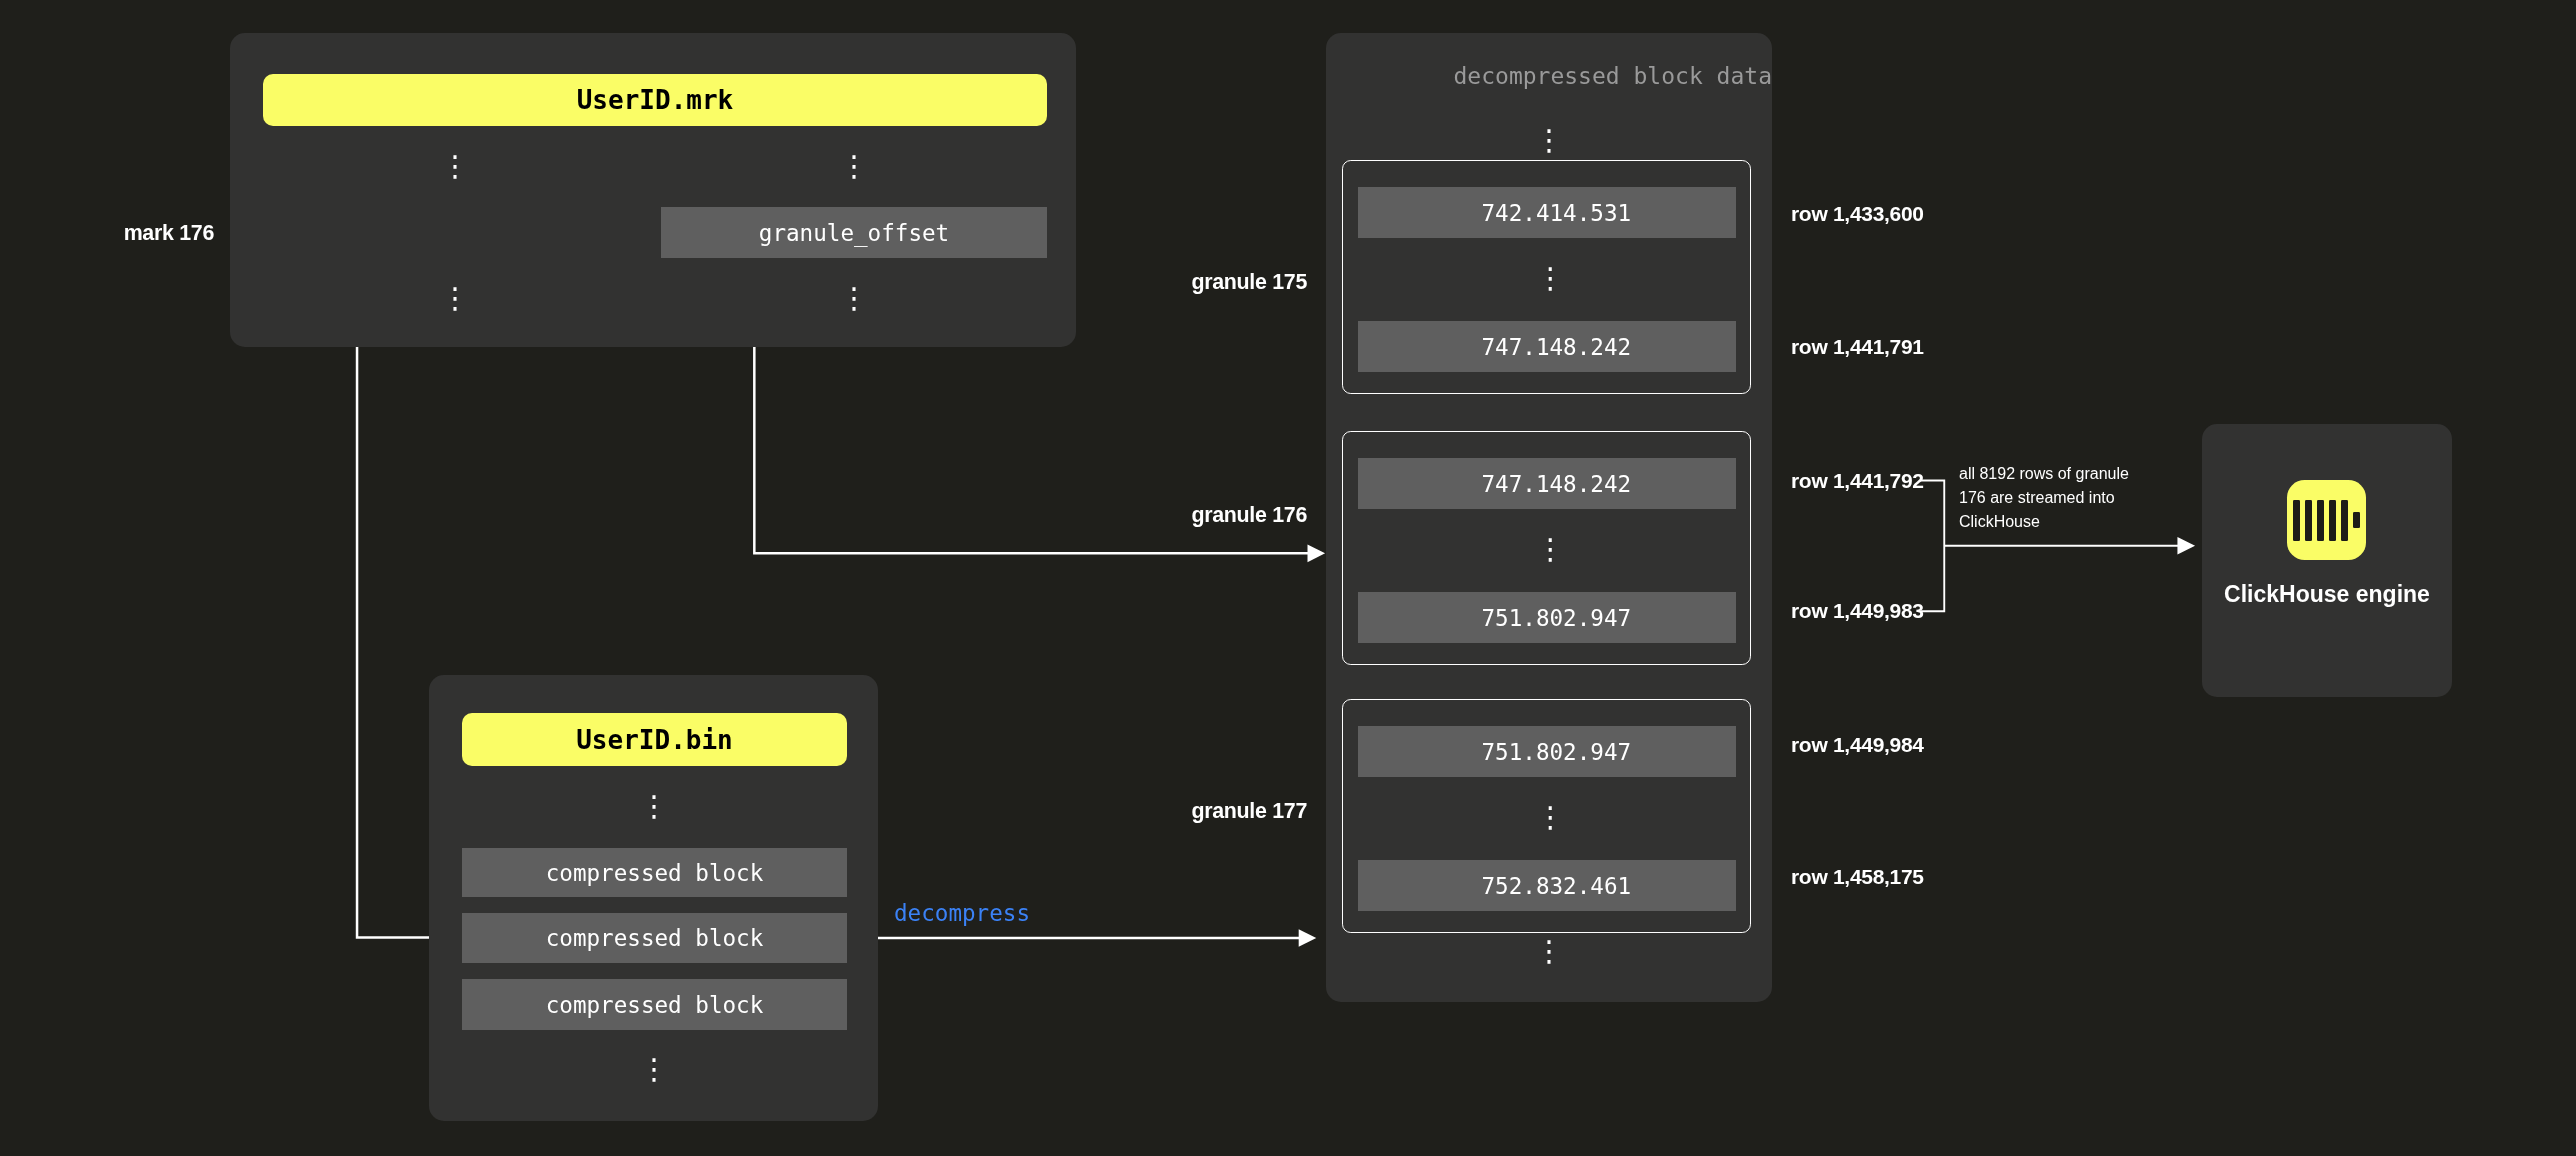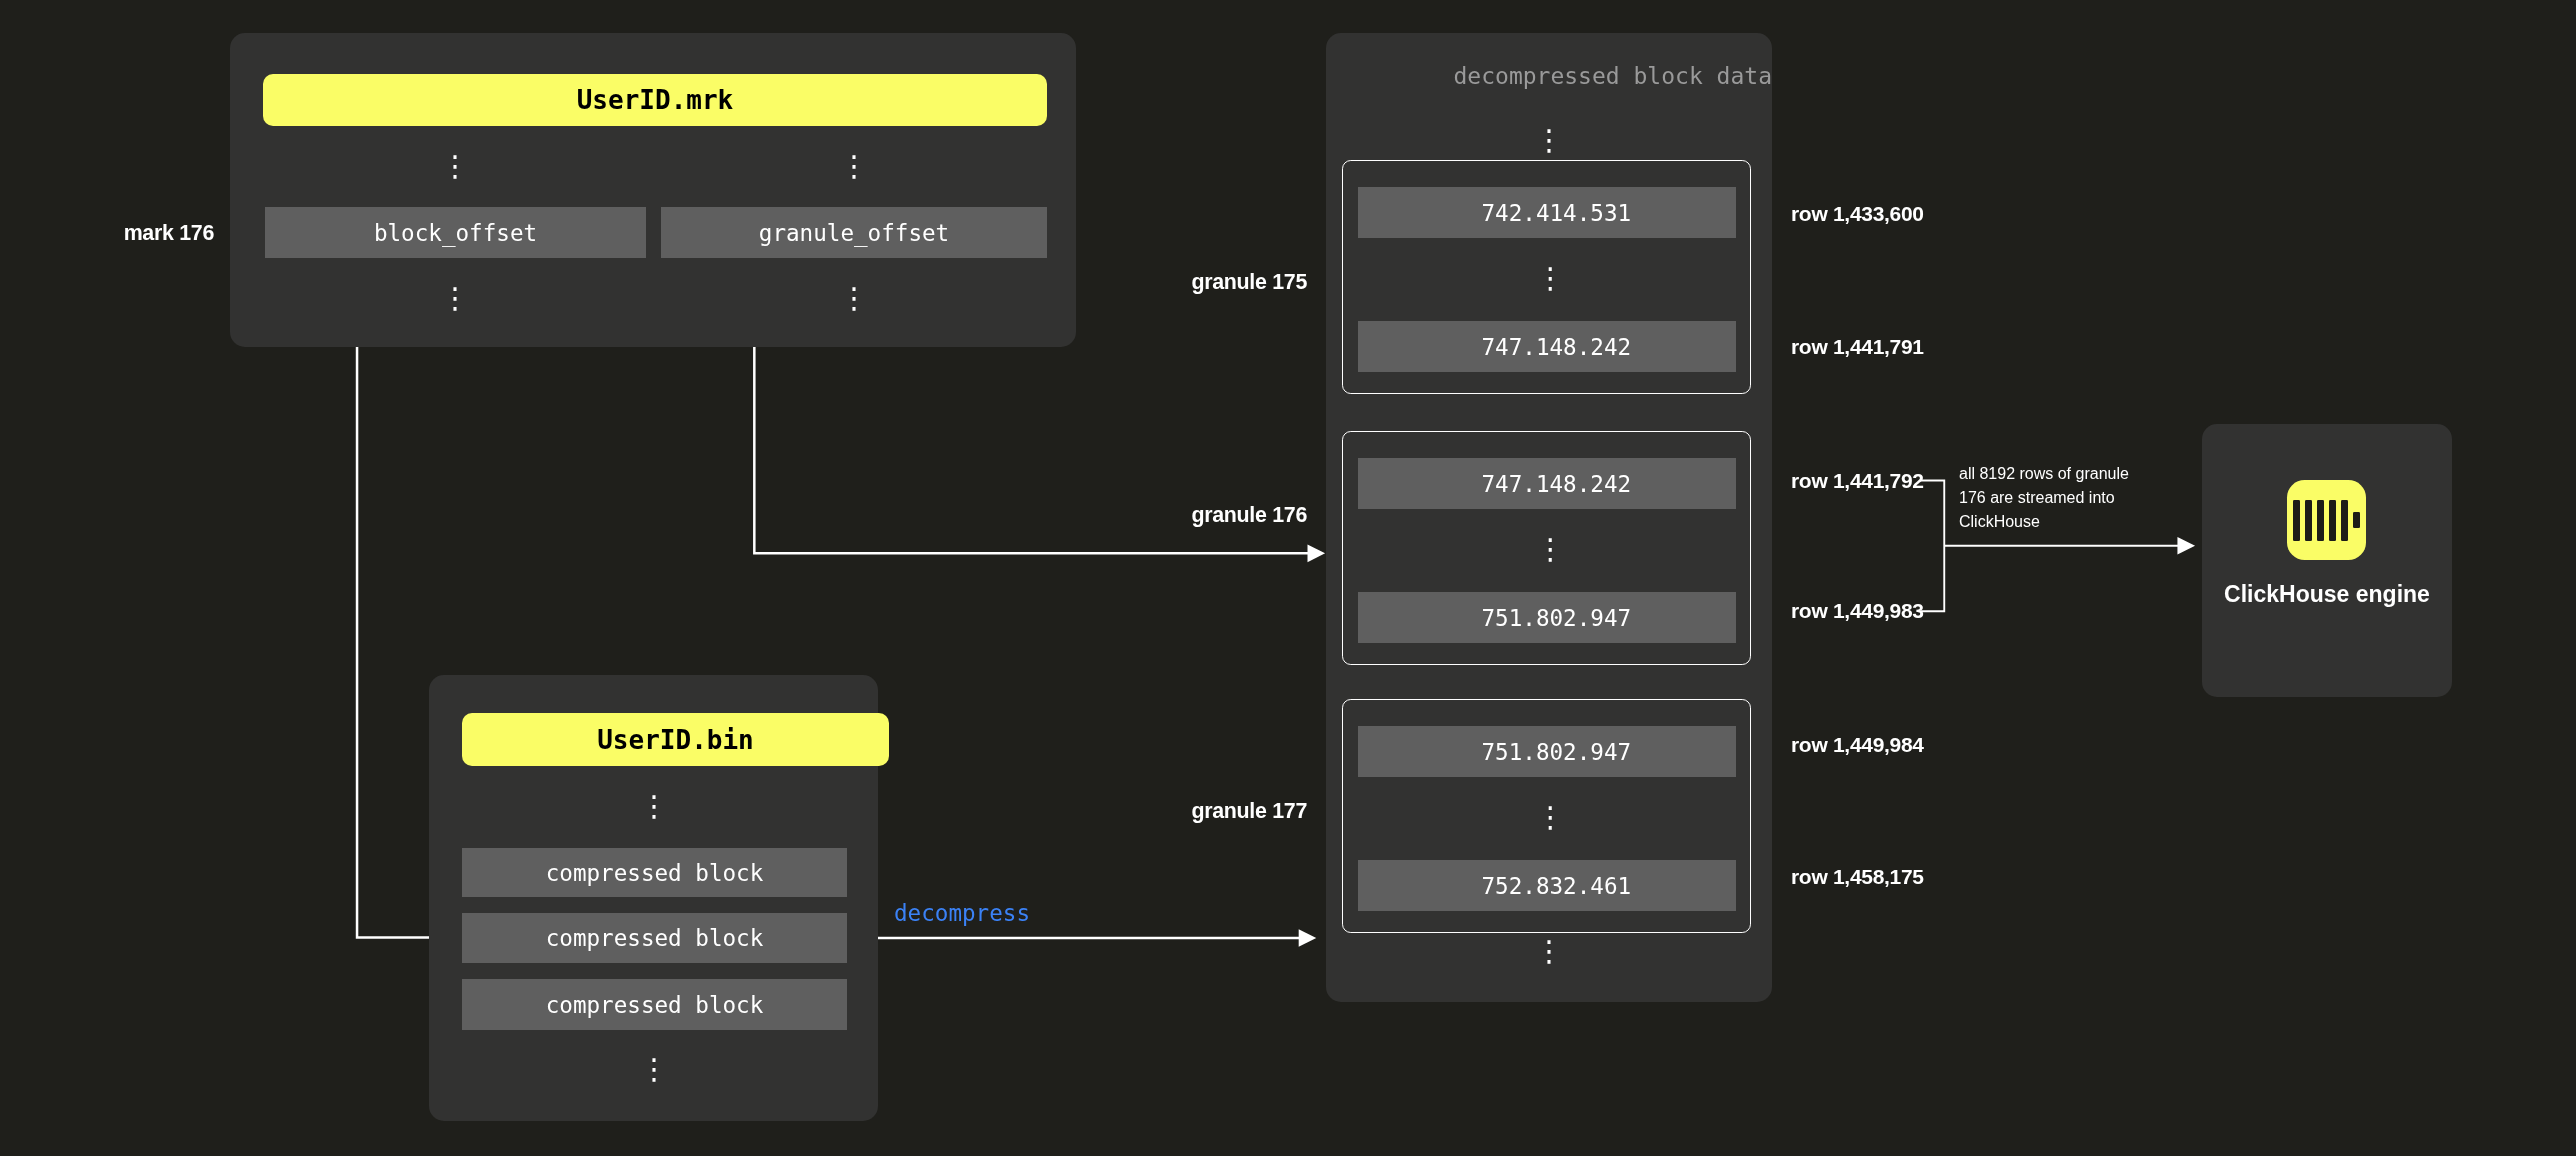--- a/index.html
+++ b/index.html
@@ -42,30 +42,29 @@
     <polygon points="2094,1492 2066,1478 2066,1506" fill="#fff"></polygon>
     <path d="M 3055 764 H 3093 V 972 H 3055" stroke="#fff" stroke-width="3" fill="none"></path>
     <path d="M 3093 868 H 3474" stroke="#fff" stroke-width="3" fill="none"></path>
     <polygon points="3492,868 3464,854 3464,882" fill="#fff"></polygon>
   </svg>
 
   <div class="panel" style="left:230px;top:33px;width:846px;height:314px;">
     <div class="yellow-header mono" style="left:33px;top:41px;width:784px;height:52px;">UserID.mrk</div>
     <div class="dots" style="left:225px;top:133px;">⋮</div>
     <div class="dots" style="left:624px;top:133px;">⋮</div>
-    <div class="grey-box mono" style="left:35px;top:174px;width:381px;height:51px;">block_offset</div>
     <div class="grey-box mono" style="left:431px;top:174px;width:386px;height:51px;">granule_offset</div>
     <div class="dots" style="left:225px;top:265px;">⋮</div>
     <div class="dots" style="left:624px;top:265px;">⋮</div>
   </div>
 
   <div class="side-label right-align" style="right:2362px;top:221px;line-height:25px;">mark 176</div>
 
   <div class="panel" style="left:429px;top:675px;width:449px;height:446px;">
-    <div class="yellow-header mono" style="left:33px;top:38px;width:427px;height:53px;">UserID.bin</div>
+    <div class="yellow-header mono" style="left:33px;top:38px;width:385px;height:53px;">UserID.bin</div>
     <div class="dots" style="left:225px;top:131px;">⋮</div>
     <div class="grey-box mono" style="left:33px;top:173px;width:385px;height:49px;">compressed block</div>
     <div class="grey-box mono" style="left:33px;top:238px;width:385px;height:50px;">compressed block</div>
     <div class="grey-box mono" style="left:33px;top:304px;width:385px;height:51px;">compressed block</div>
     <div class="dots" style="left:225px;top:394px;">⋮</div>
   </div>
 
   <div class="mono" style="position:absolute;left:894px;top:900px;font-size:22.6px;color:#3b82f6;">decompress</div>
 
   <div class="panel" style="left:1326px;top:33px;width:446px;height:969px;">

